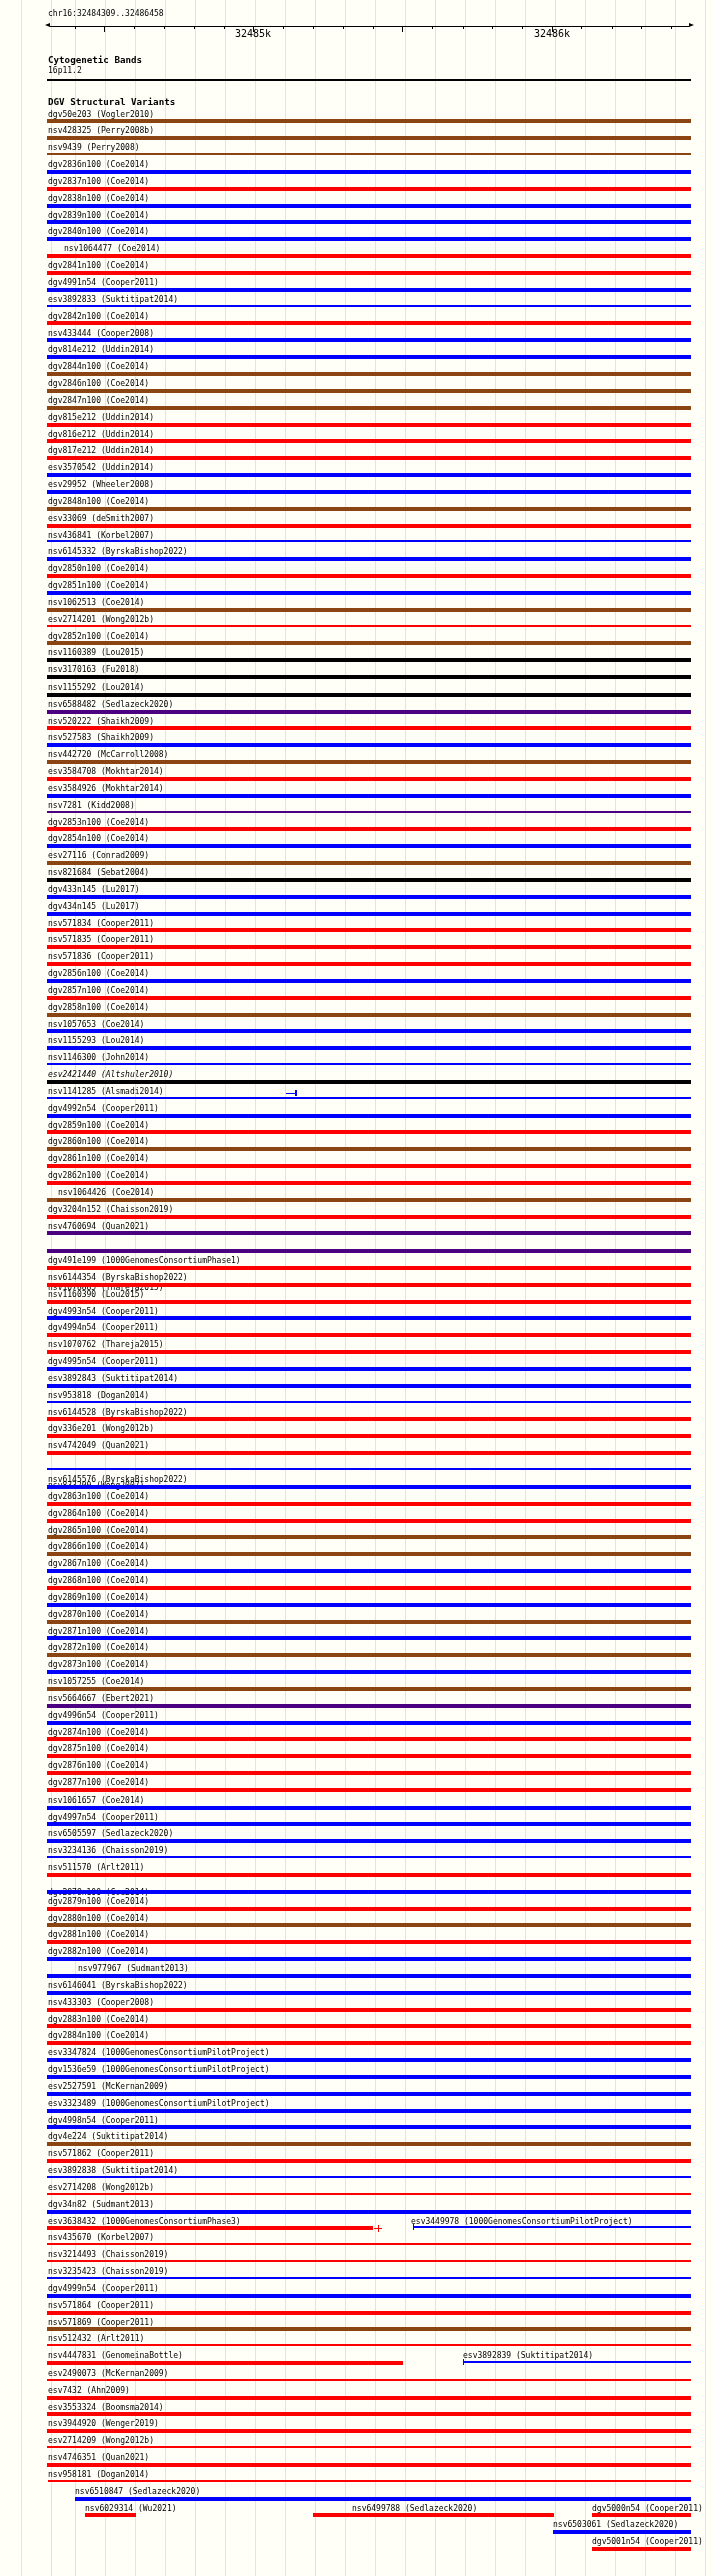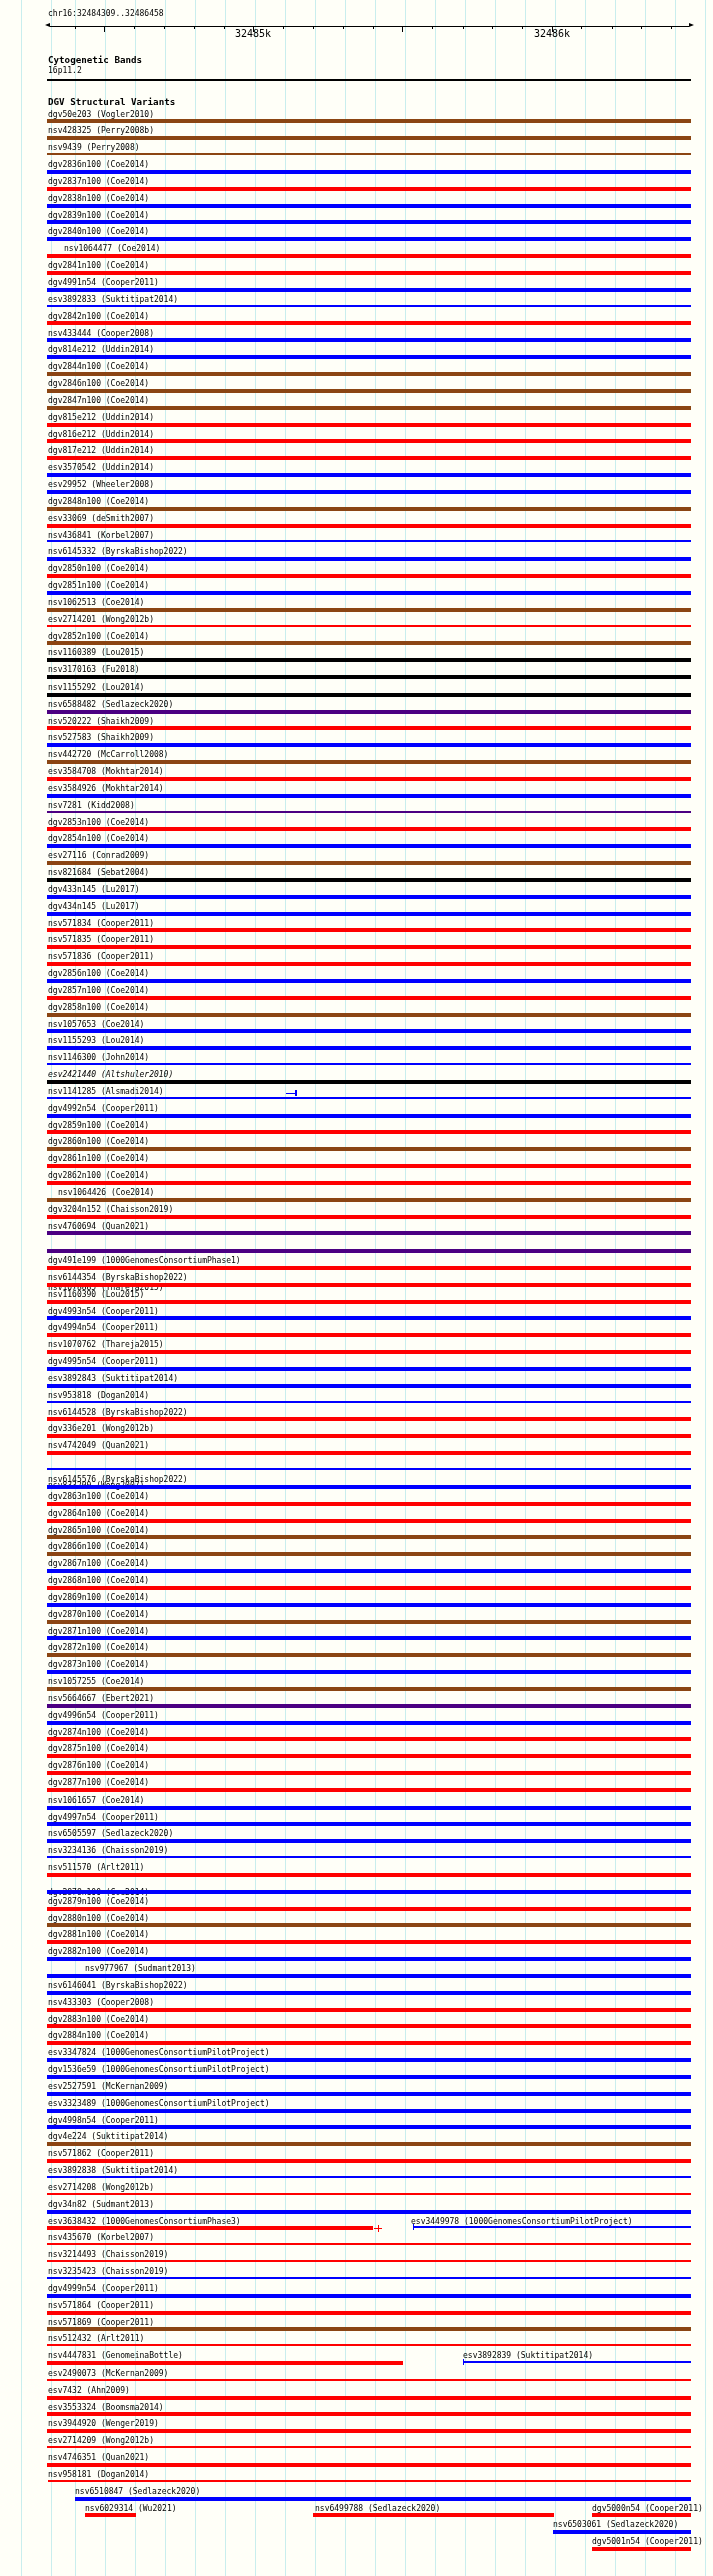--- a/index.html
+++ b/index.html
@@ -504,21 +504,21 @@
       </div>
       <div>
         <div class="lbl" style="left: 48px; top: 1931px;">dgv2881n100 (Coe2014)</div>
         <div class="bar" style="left: 47px; top: 1940px; width: 644px; height: 4px; background: rgb(255, 0, 0);"></div>
       </div>
       <div>
         <div class="lbl" style="left: 48px; top: 1948px;">dgv2882n100 (Coe2014)</div>
         <div class="bar" style="left: 47px; top: 1957px; width: 644px; height: 4px; background: rgb(0, 0, 255);"></div>
       </div>
       <div>
-        <div class="lbl" style="left: 55px; top: 1965px; padding-left: 30px;">nsv977967 (Sudmant2013)</div>
+        <div class="lbl" style="left: 48px; top: 1965px; padding-left: 30px;">nsv977967 (Sudmant2013)</div>
         <div class="bar" style="left: 47px; top: 1974px; width: 644px; height: 4px; background: rgb(0, 0, 255);"></div>
       </div>
       <div>
         <div class="lbl" style="left: 48px; top: 1982px;">nsv6146041 (ByrskaBishop2022)</div>
         <div class="bar" style="left: 47px; top: 1991px; width: 644px; height: 4px; background: rgb(0, 0, 255);"></div>
       </div>
       <div>
         <div class="lbl" style="left: 48px; top: 1999px;">nsv433303 (Cooper2008)</div>
         <div class="bar" style="left: 47px; top: 2008px; width: 644px; height: 4px; background: rgb(255, 0, 0);"></div>
       </div>
@@ -642,21 +642,21 @@
         <div class="lbl" style="left: 48px; top: 2471px;">nsv958181 (Dogan2014)</div>
         <div class="bar" style="left: 48px; top: 2480px; width: 643px; height: 1.6px; background: rgb(255, 0, 0);"></div>
       </div>
       <div>
         <div class="lbl" style="left: 75px; top: 2488px;">nsv6510847 (Sedlazeck2020)</div>
         <div class="bar" style="left: 75px; top: 2497px; width: 616px; height: 4px; background: rgb(0, 0, 255);"></div>
       </div>
       <div>
         <div class="lbl" style="left: 85px; top: 2505px;">nsv6029314 (Wu2021)</div>
         <div class="bar" style="left: 85px; top: 2513px; width: 51px; height: 4px; background: rgb(255, 0, 0);"></div>
-        <div class="lbl" style="left: 315px; top: 2505px;">nsv6499788 (Sedlazeck2020)</div>
+        <div class="lbl" style="left: 315px; top: 2505px; padding-left: 37px;">nsv6499788 (Sedlazeck2020)</div>
         <div class="bar" style="left: 313px; top: 2513px; width: 241px; height: 4px; background: rgb(255, 0, 0);"></div>
         <div class="lbl" style="left: 592px; top: 2505px;">dgv5000n54 (Cooper2011)</div>
         <div class="bar" style="left: 592px; top: 2513px; width: 99px; height: 4px; background: rgb(255, 0, 0);"></div>
       </div>
       <div>
         <div class="lbl" style="left: 553px; top: 2521px;">nsv6503061 (Sedlazeck2020)</div>
         <div class="bar" style="left: 553px; top: 2530px; width: 138px; height: 4px; background: rgb(0, 0, 255);"></div>
       </div>
       <div>
         <div class="lbl" style="left: 592px; top: 2538px;">dgv5001n54 (Cooper2011)</div>

